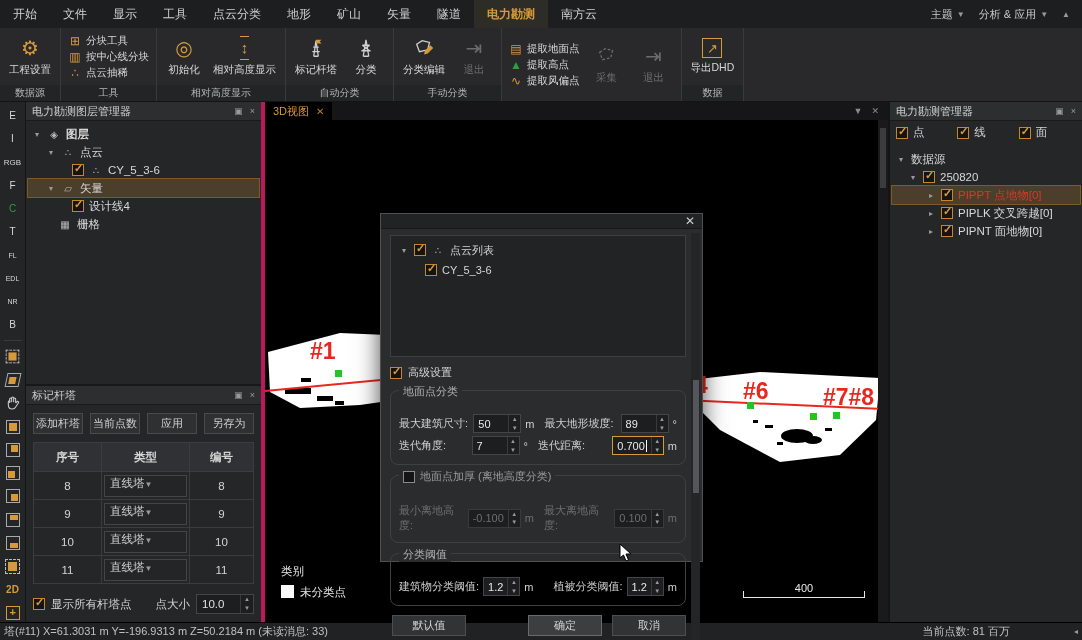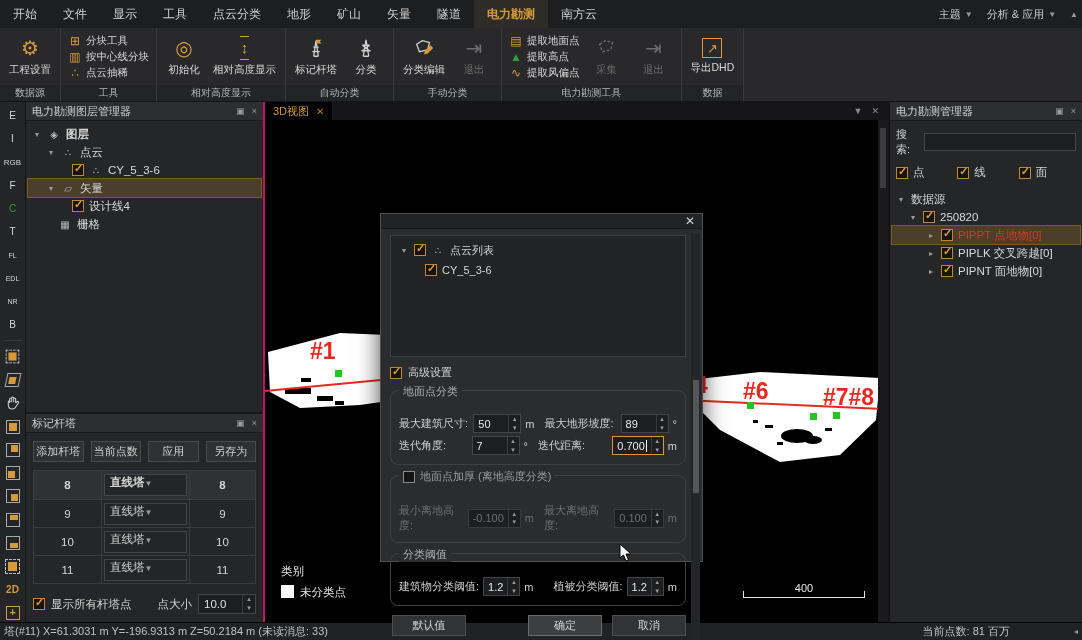--- a/index.html
+++ b/index.html
@@ -5,21 +5,21 @@
   * { margin:0; padding:0; box-sizing:border-box; }
   html,body { background:#000; }
   body { font-family:"Liberation Sans", sans-serif; }
   .app { position:relative; width:1082px; height:640px; background:#1b1c1e; color:#d4d4d4; font-size:12px; overflow:hidden; }
 
   
   .menubar { height:28px; background:#1d1e20; display:flex; align-items:stretch; }
   .mtab { padding:12px 13px; display:flex; align-items:center; color:#d0d0d0; cursor:default; }
   .mtab.active { background:#2e2c26; color:#d79a3a; font-weight:bold; }
   .m-spacer { flex:1; }
-  .mright { display:flex; align-items:center; gap:14px; padding-right:4px; color:#c8c8c8; font-size:11px; }
+  .mright { display:flex; align-items:center; gap:14px; padding-right:12px; color:#c8c8c8; font-size:11px; }
   .mright .dd { display:flex; align-items:center; gap:4px; }
   .caret { font-size:8px; color:#9a9a9a; }
 
   
   .ribbon { height:74px; background:#29292b; display:flex; border-bottom:1px solid #141414; }
   .rgroup { display:flex; flex-direction:column; border-right:1px solid #3a3a3c; }
   .rg-content { flex:1; display:flex; align-items:center; padding:2px 7px; gap:7px; }
   .rg-label { height:16px; text-align:center; font-size:10px; color:#b5b5b5; background:#232426; line-height:15px; padding:0 6px; }
   .bigbtn { display:flex; flex-direction:column; align-items:center; justify-content:center; gap:3px; min-width:40px; padding:0 2px; color:#d8d8d8; font-size:10.5px; }
   .bigbtn .ic { height:24px; display:flex; align-items:center; justify-content:center; font-size:20px; color:#d79a3a; }
@@ -38,21 +38,21 @@
   .istrip-item { width:22px; height:21px; display:flex; align-items:center; justify-content:center; font-size:10px; color:#d8d8d8; }
   .istrip-item.amb { color:#d79a3a; font-weight:bold; }
   .istrip-sep { width:18px; border-top:1px solid #3a3a3c; margin:2px 0; }
   .cube { position:relative; width:14px; height:14px; border:1px solid #aaa; }
   .cube i { position:absolute; width:7px; height:7px; background:#d79a3a; display:block; }
   .ext { position:relative; width:15px; height:15px; }
   .ext::before { content:""; position:absolute; inset:3px; background:#d79a3a; }
   .ext::after { content:""; position:absolute; inset:0; border:1px dashed #bbb; }
 
   
-  .leftcol { width:239px; display:flex; flex-direction:column; background:#252628; border-right:2px solid #be185d; }
+  .leftcol { width:239px; display:flex; flex-direction:column; background:#252628; border-right:4px solid #be185d; }
   .panel-h { height:19px; background:#2d2e30; display:flex; align-items:center; padding:0 6px; font-size:11px; color:#cfcfcf; border-bottom:1px solid #1a1a1a; }
   .panel-h .sp { flex:1; }
   .ph-btn { color:#9a9a9a; font-size:9px; margin-left:7px; }
   .layerpanel { height:328px; display:flex; flex-direction:column; }
   .tree { padding:4px 2px; font-size:11.5px; color:#d8d8d8; }
   .trow { display:flex; align-items:center; height:18px; gap:5px; padding-left:4px; }
   .trow.sel { background:rgba(215,154,58,.22); outline:1px solid #7a5c26; }
   .twist { width:10px; color:#9a9a9a; font-size:8px; text-align:center; }
   .cb { width:12px; height:12px; border:1px solid #c8862a; background:#141414; position:relative; flex:0 0 auto; }
   .cb.on::after { content:"✓"; position:absolute; left:1px; top:-3px; color:#d79a3a; font-size:11px; font-weight:bold; }
@@ -274,21 +274,20 @@
                 <path d="M4 8 L10 4 L18 6 L16 14 L7 16 Z" stroke-dasharray="3 2"></path>
               </svg>
           </span>
           <span class="lb">采集</span>
         </div>
         <div class="bigbtn disabled">
           <span class="ic">⇥</span>
           <span class="lb">退出</span>
         </div>
       </div>
-      <div class="rg-label">电力勘测工具</div>
     </div>
     <div class="rgroup">
       <div class="rg-content">
         <div class="bigbtn">
           <span class="ic" style="border:1.5px solid #d79a3a; width:20px; height:20px; font-size:13px; line-height:17px;">↗</span>
           <span class="lb">导出DHD</span>
         </div>
       </div>
       <div class="rg-label">数据</div>
     </div>
@@ -410,20 +409,25 @@
           <span class="ph-btn">▣</span>
           <span class="ph-btn">×</span>
         </div>
         <div class="mp-btnrow">
           <div class="pbtn">添加杆塔</div>
           <div class="pbtn">当前点数</div>
           <div class="pbtn">应用</div>
           <div class="pbtn">另存为</div>
         </div>
         <div class="ttable">
+          <div class="r">
+            <div class="c c1">序号</div>
+            <div class="c c2">类型</div>
+            <div class="c c3">编号</div>
+          </div>
           <div class="r">
             <div class="c c1">8</div>
             <div class="c c2">
                 <div class="ddcell"><span>直线塔</span><span class="caret">▼</span></div>
               </div>
             <div class="c c3">8</div>
           </div>
           <div class="r">
             <div class="c c1">9</div>
             <div class="c c2">
@@ -518,24 +522,20 @@
       </div>
     </div>
 
     <div class="rightpanel">
       <div class="panel-h">
         <span>电力勘测管理器</span>
         <span class="sp"></span>
         <span class="ph-btn">▣</span>
         <span class="ph-btn">×</span>
       </div>
-      <div class="searchrow">
-        <span>搜索:</span>
-        <input type="text" style="">
-      </div>
       <div class="filters">
         <span class="f">
             <span class="cb on"></span>
             <span>点</span>
           </span>
         <span class="f">
             <span class="cb on"></span>
             <span>线</span>
           </span>
         <span class="f">

